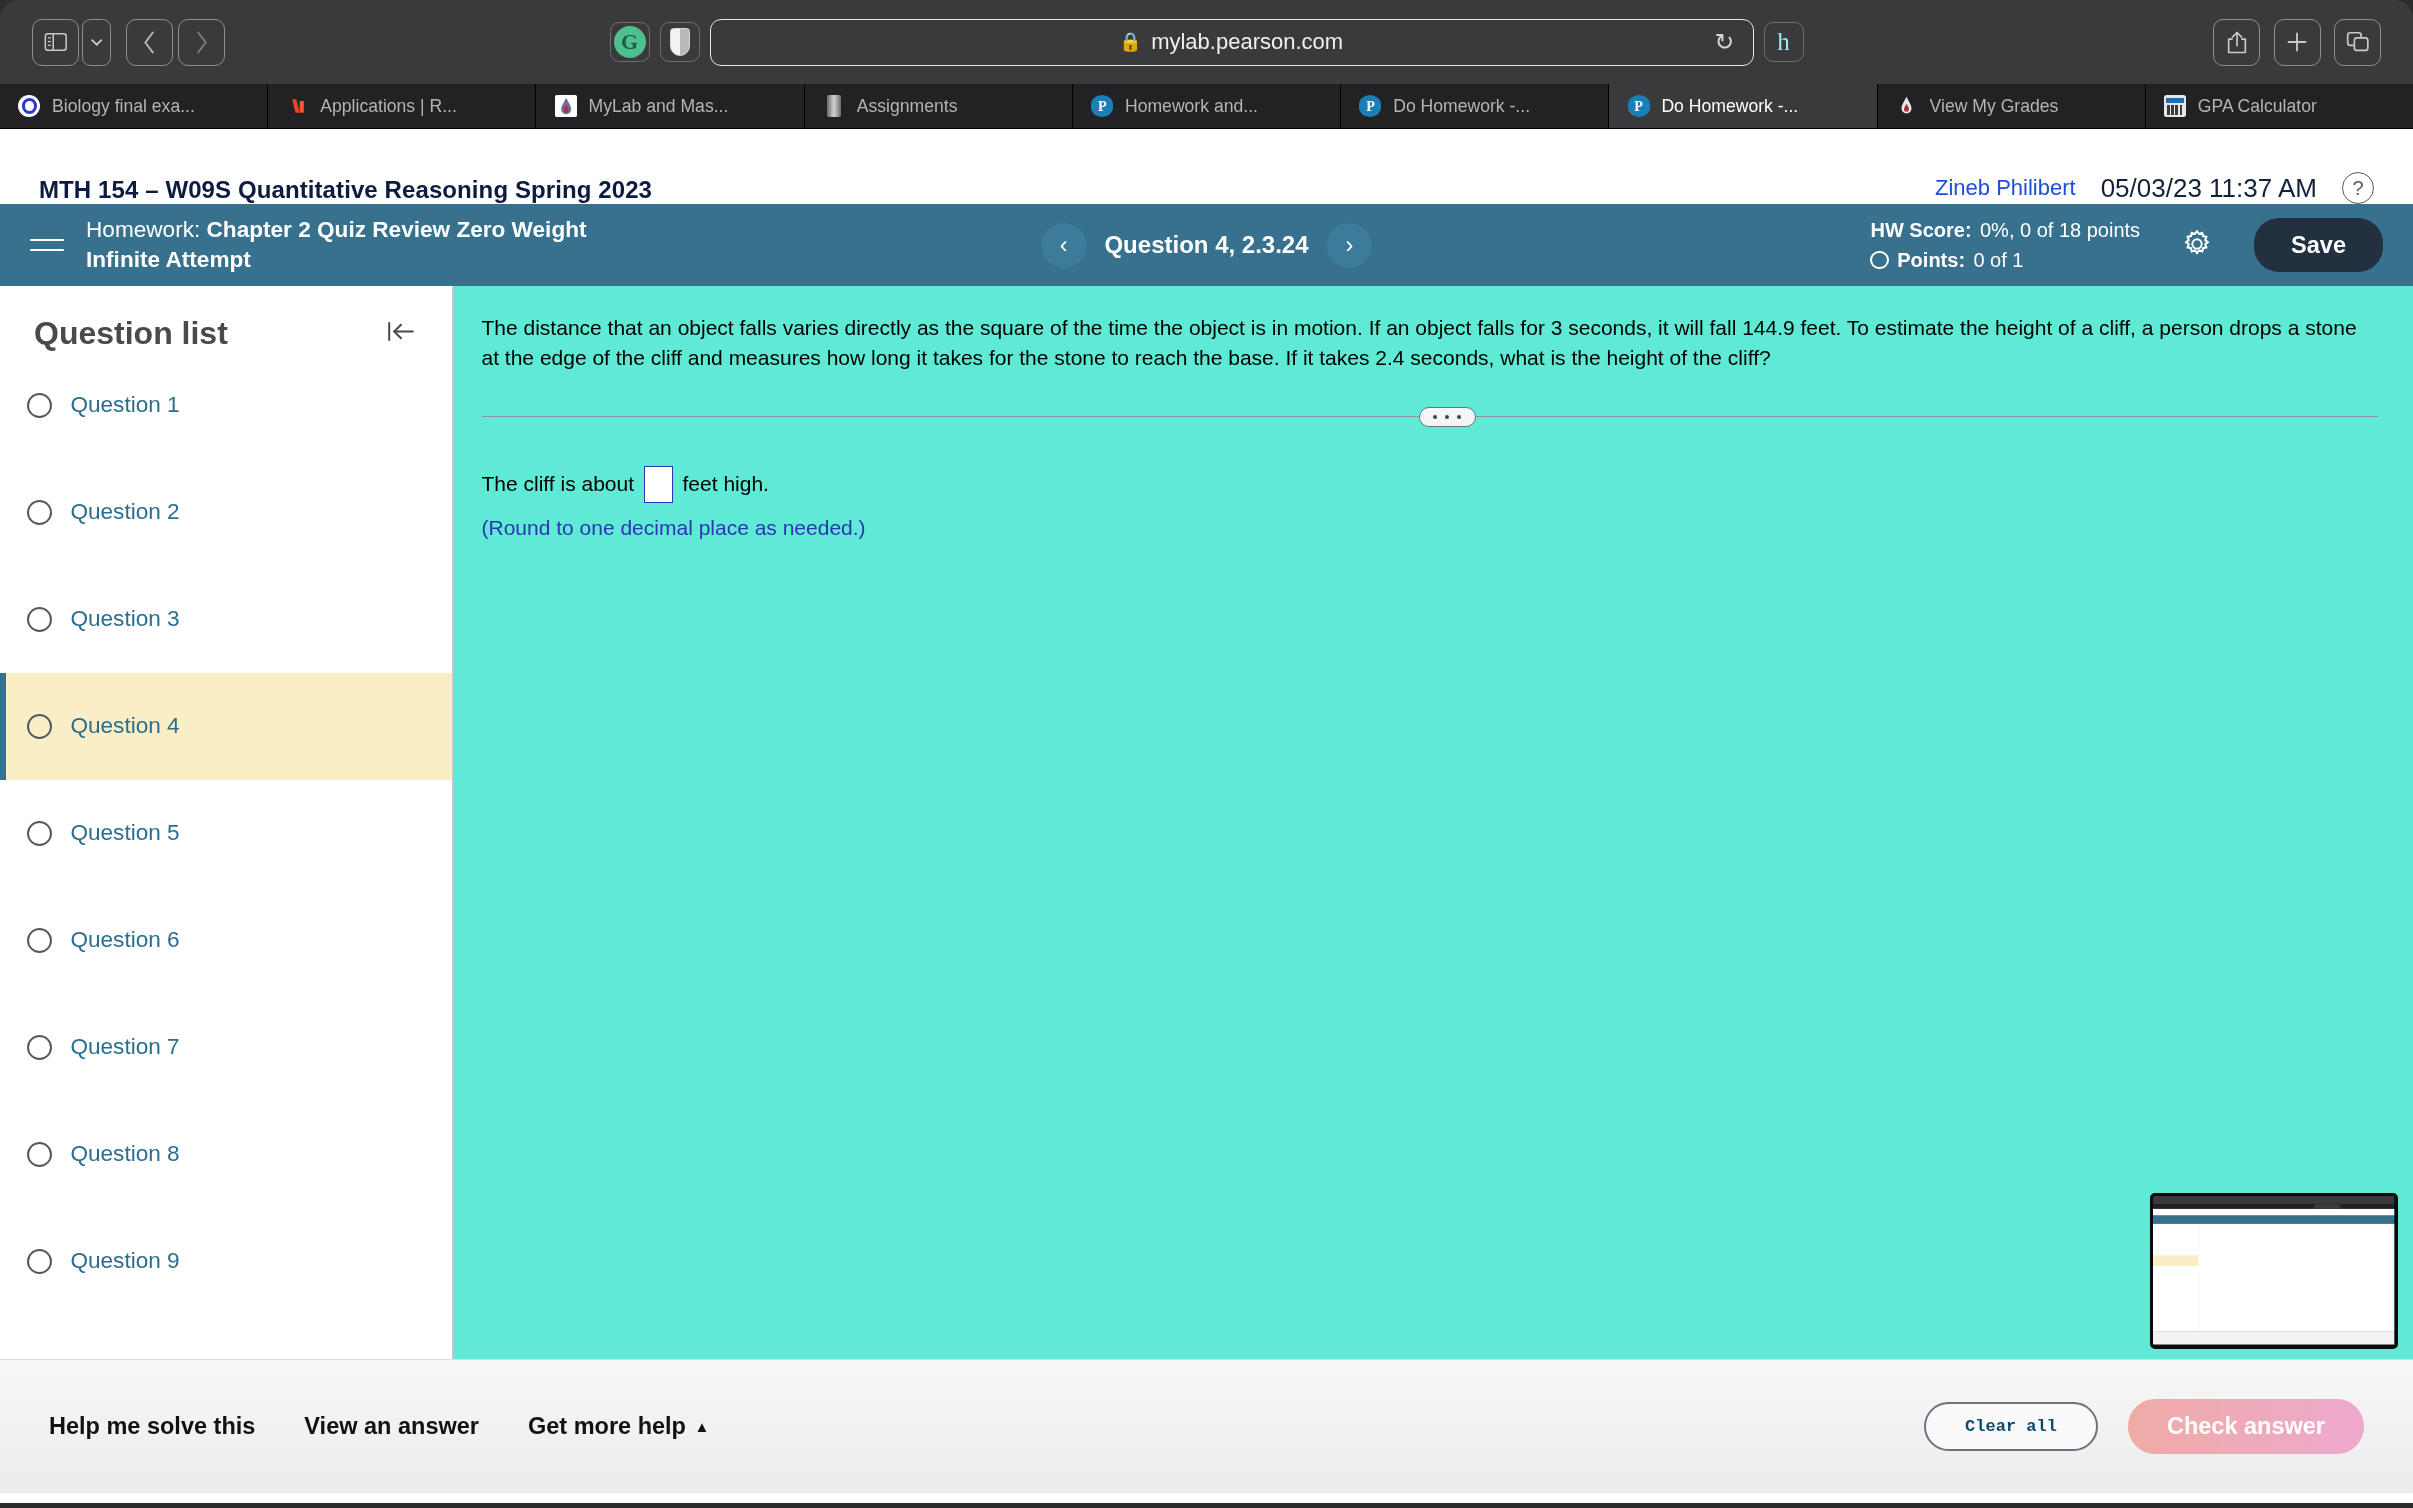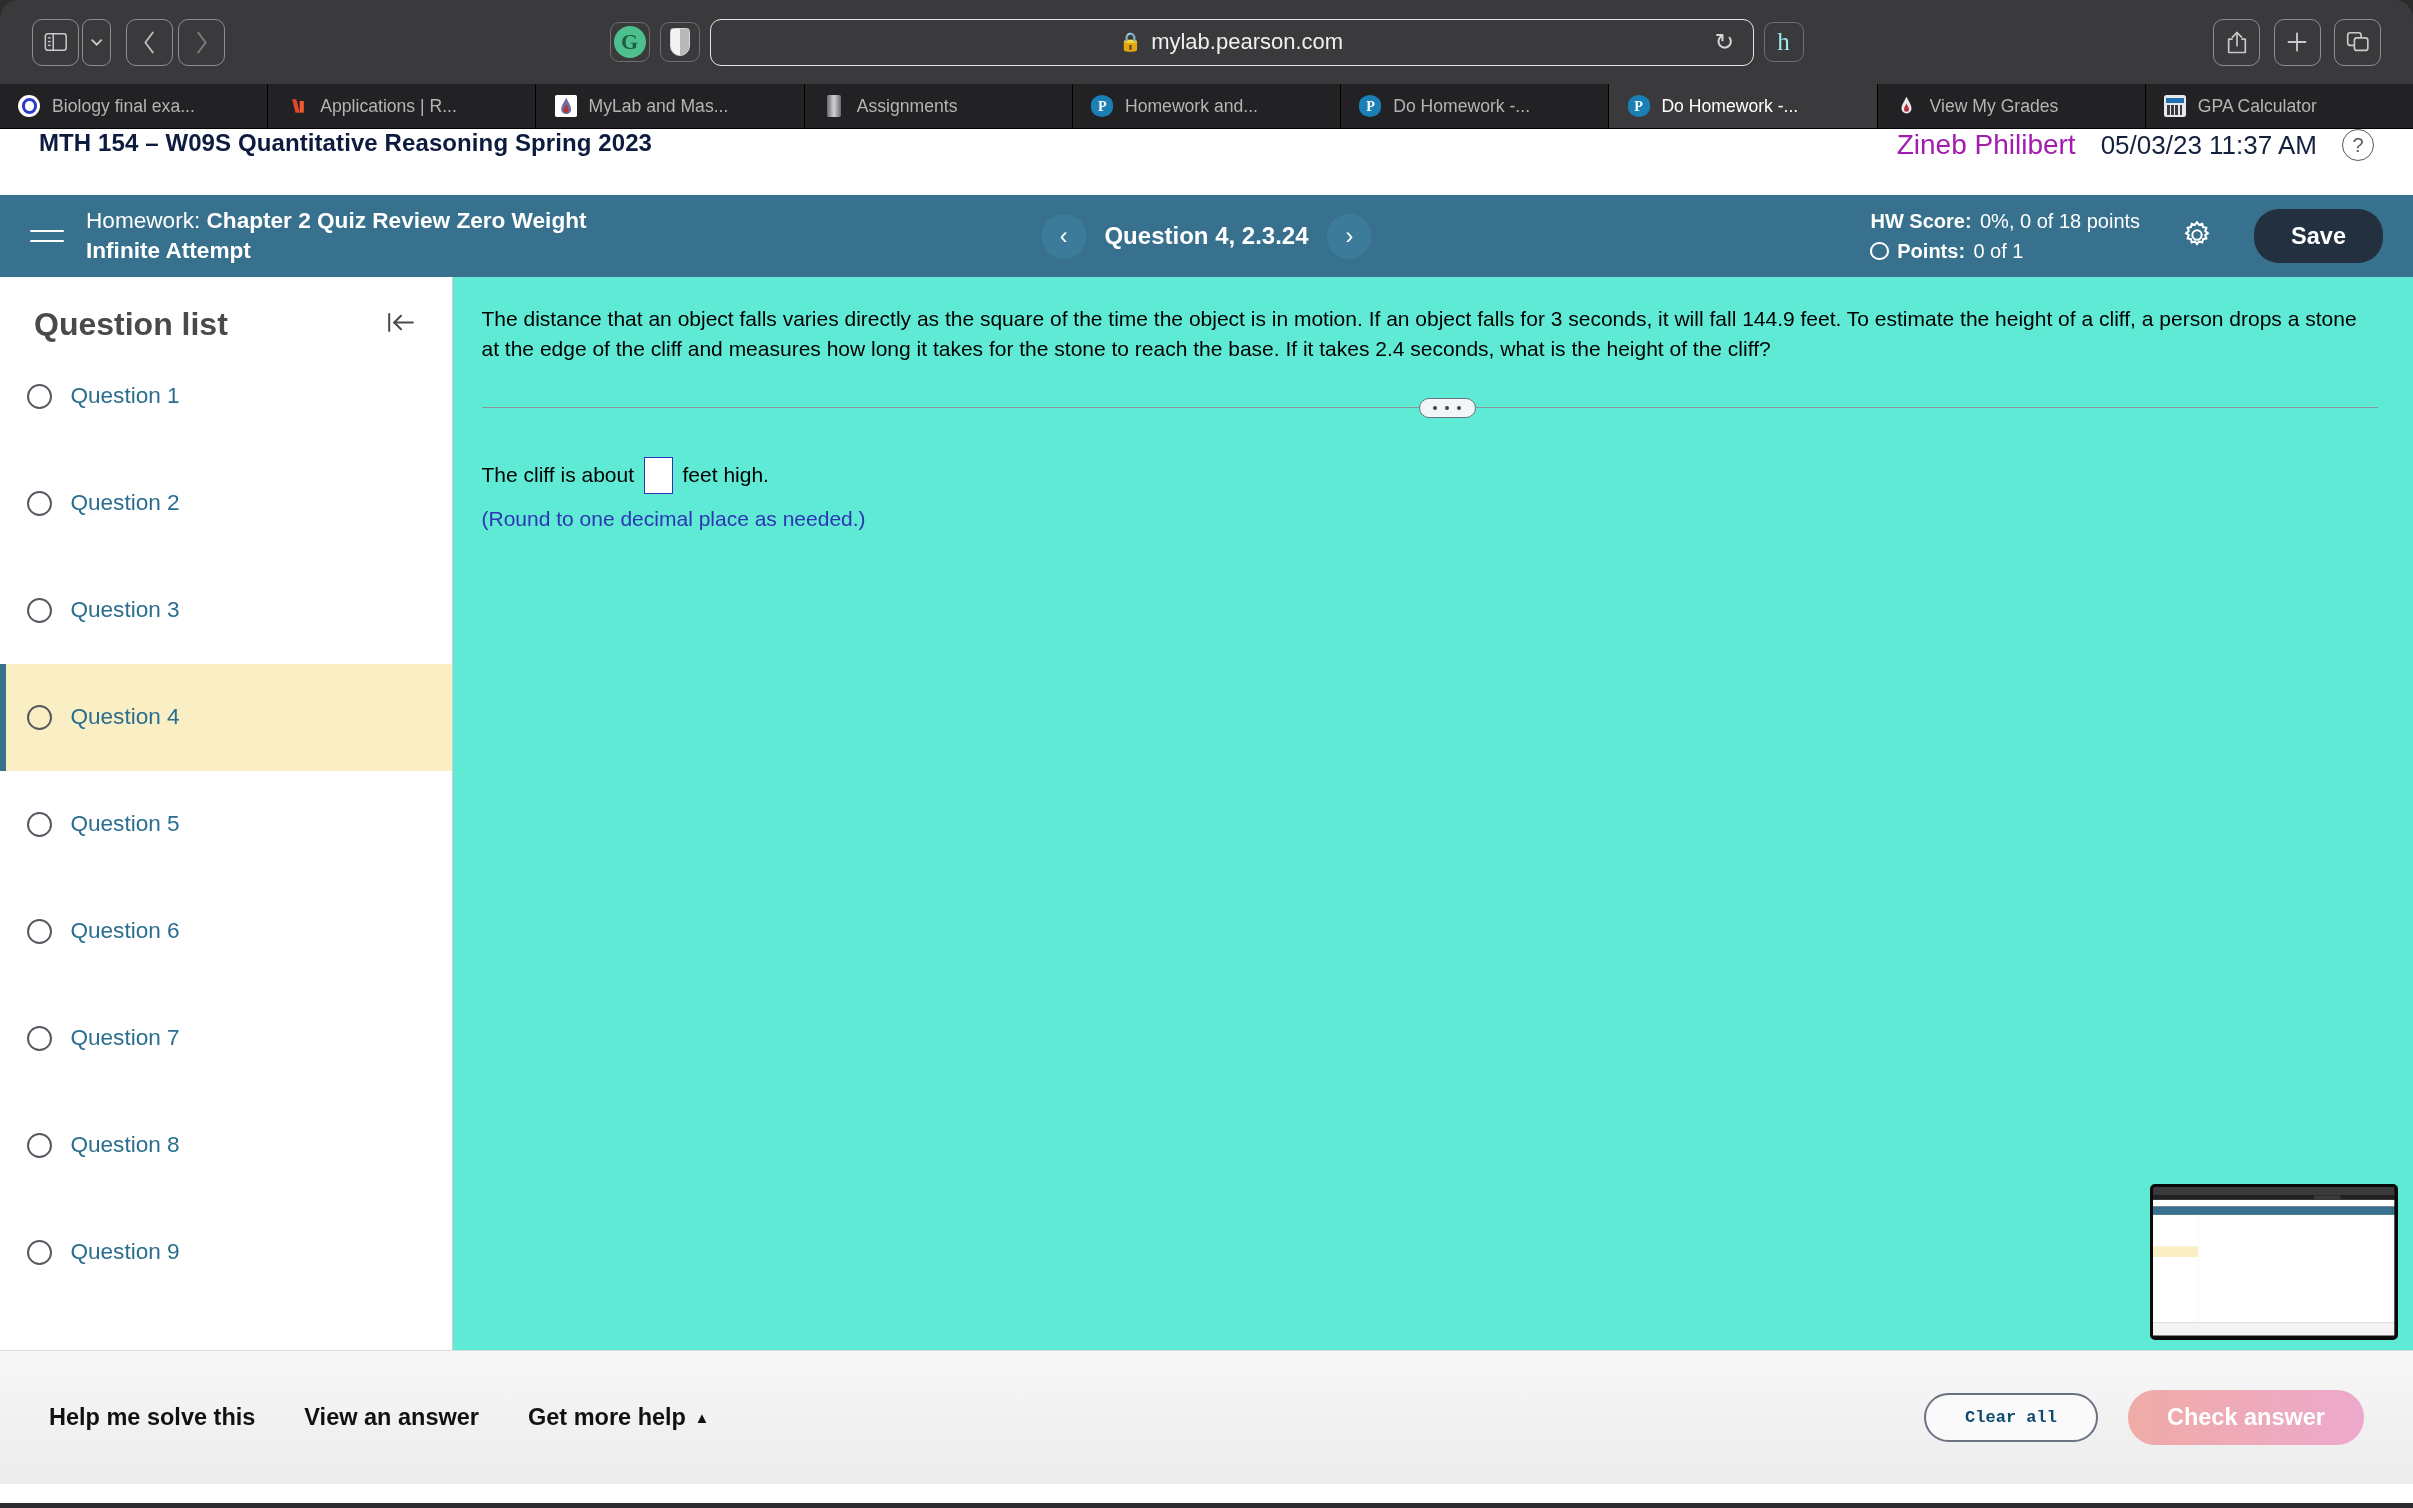--- a/index.html
+++ b/index.html
@@ -127,29 +127,29 @@
   .fav-gpa { background:#e8e8ea; border-radius:2.5px; position:relative; }
   .fav-gpa::before { content:""; position:absolute; left:1.7px; right:1.7px; top:2.5px; height:5.9px; background:#1f6fb2; }
   .fav-gpa::after { content:""; position:absolute; left:2.5px; right:2.5px; bottom:2.5px; height:9.2px;
     background: repeating-linear-gradient(90deg,#3a3a3c 0 2.5px, #e8e8ea 2.5px 4.2px),
                 repeating-linear-gradient(0deg,#3a3a3c 0 2.5px, #e8e8ea 2.5px 4.2px); }
 
   
   .page { width: 2413px; height: 1374px; background: #fff; }
 
   .course-header {
-    height: 66px;
-    display: flex; align-items: flex-start;
+    height: 75px;
+    display: flex; align-items: flex-end;
     padding: 0 39px;
     background: #fff;
     gap: 40px;
   }
   .course-title { font-size: 24px; font-weight: bold; color: #0d1b3e; letter-spacing: 0.1px; }
   .course-right { margin-left: auto; display:flex; align-items:center; gap: 25px; }
-  .user-name { font-size: 28px; color: #a21caf; }
+  .user-name { font-size: 22px; color: #1d4ed8; }
   .date-time { font-size: 26px; color: #14213d; }
   .help-circle {
     width: 32px; height: 32px; border-radius: 50%;
     border: 1.7px solid #5a5a5a; color: #5a5a5a;
     display:flex; align-items:center; justify-content:center;
     font-size: 20px; cursor: pointer;
   }
 
   
   .hw-toolbar {

